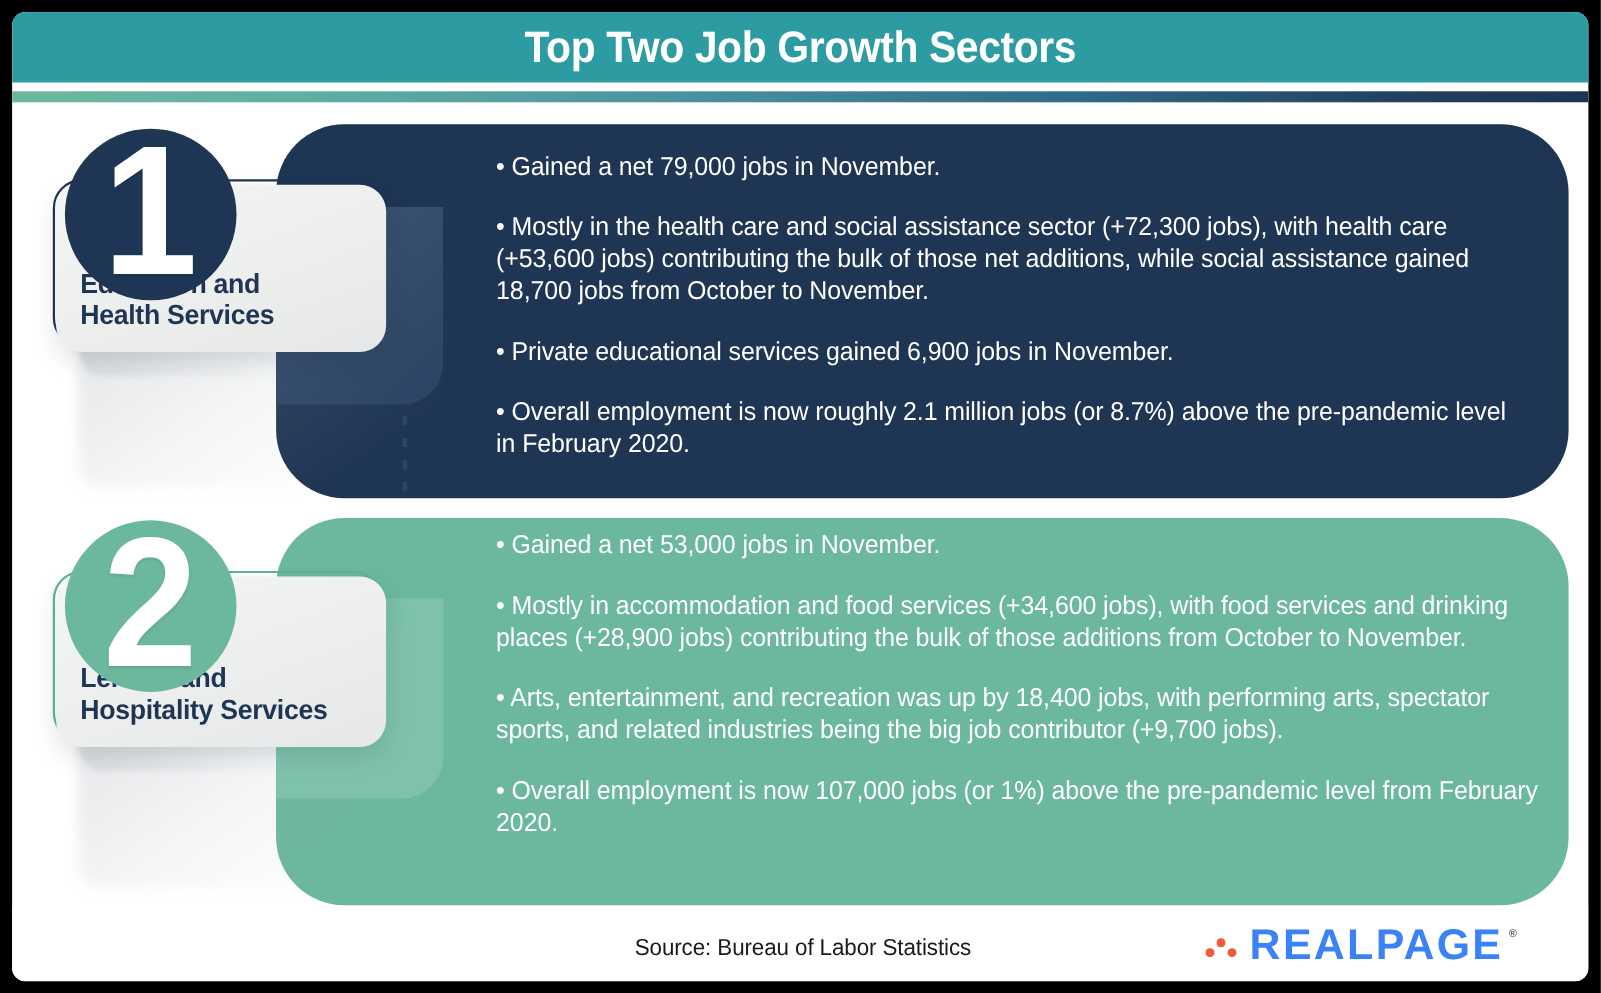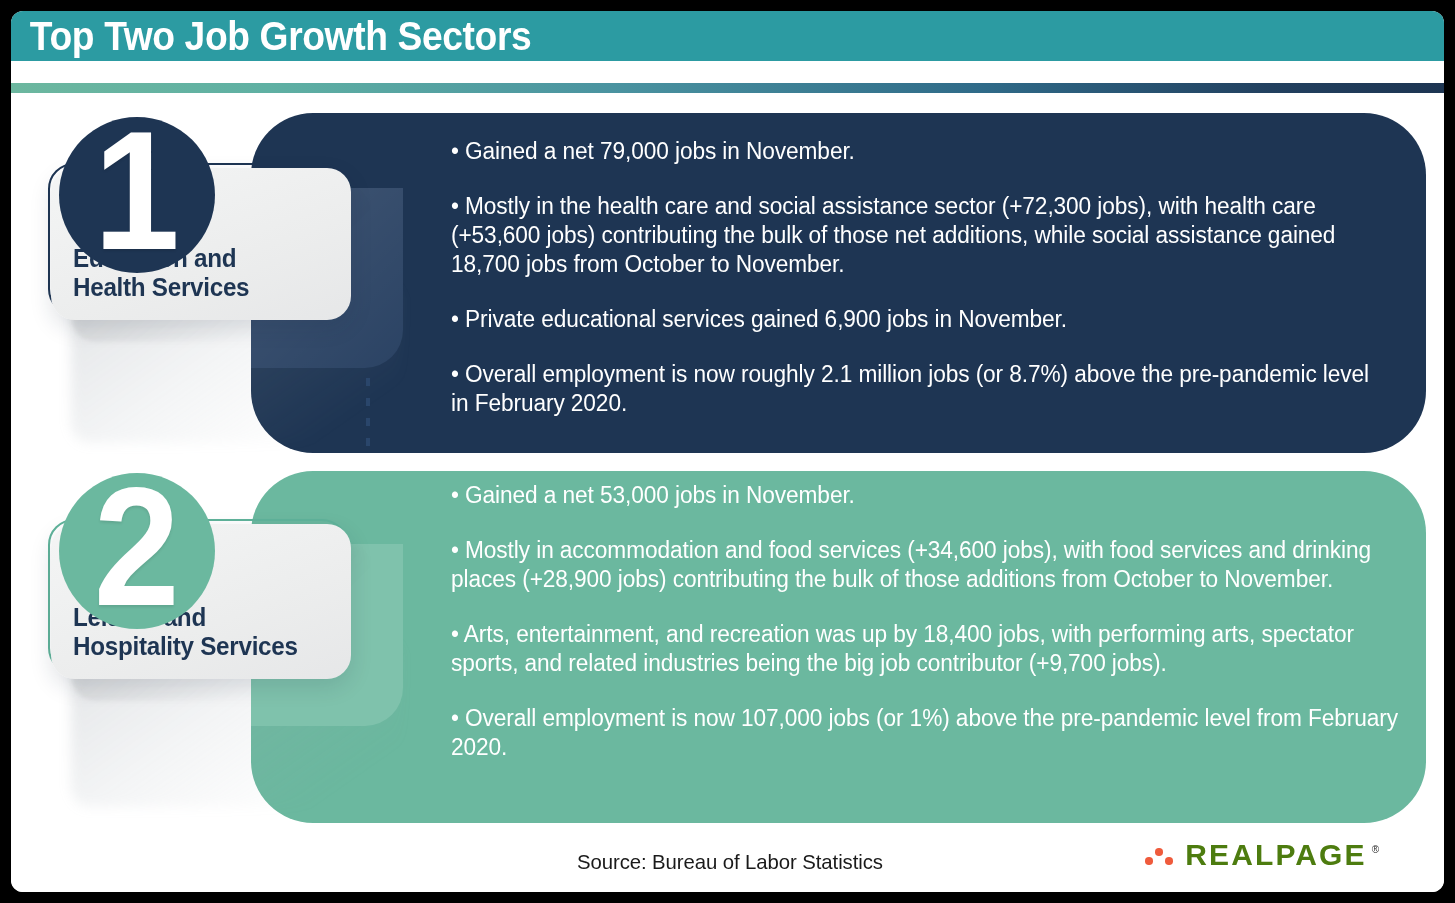--- a/index.html
+++ b/index.html
@@ -33,24 +33,25 @@
     border-radius: 12px;
     overflow: hidden;
   }
 
   
   .header-bar {
     position: absolute;
     left: 0;
     top: 0;
     width: 1433px;
-    height: 50px;
+    height: 64px;
     background: #2c9ba2;
     display: flex;
     align-items: center;
+    justify-content: center;
   }
   .header-title {
     color: #ffffff;
     font-size: 40px;
     font-weight: bold;
     letter-spacing: -0.4px;
     transform: scaleX(0.93);
     white-space: nowrap;
   }
   .header-strip {
@@ -261,22 +262,22 @@
   .logo-dots { position: relative; width: 32px; height: 22px; }
   .logo-dots span {
     position: absolute;
     width: 7.5px; height: 7.5px; border-radius: 50%;
     background: #ef5b3c;
   }
   .logo-dots span.dot-a { left: 1px;  top: 13px; }
   .logo-dots span.dot-b { left: 11px; top: 4px;  }
   .logo-dots span.dot-c { left: 21px; top: 13px; }
   .logo-word {
-    color: #4d7c0f;
-    font-size: 30px;
+    color: #3b82f6;
+    font-size: 39px;
     font-weight: bold;
     letter-spacing: 2.1px;
   }
   .logo-tm {
     color: #2b2b2b;
     font-size: 10px;
     align-self: flex-start;
     margin-top: 6px;
     margin-left: -4px;
   }

